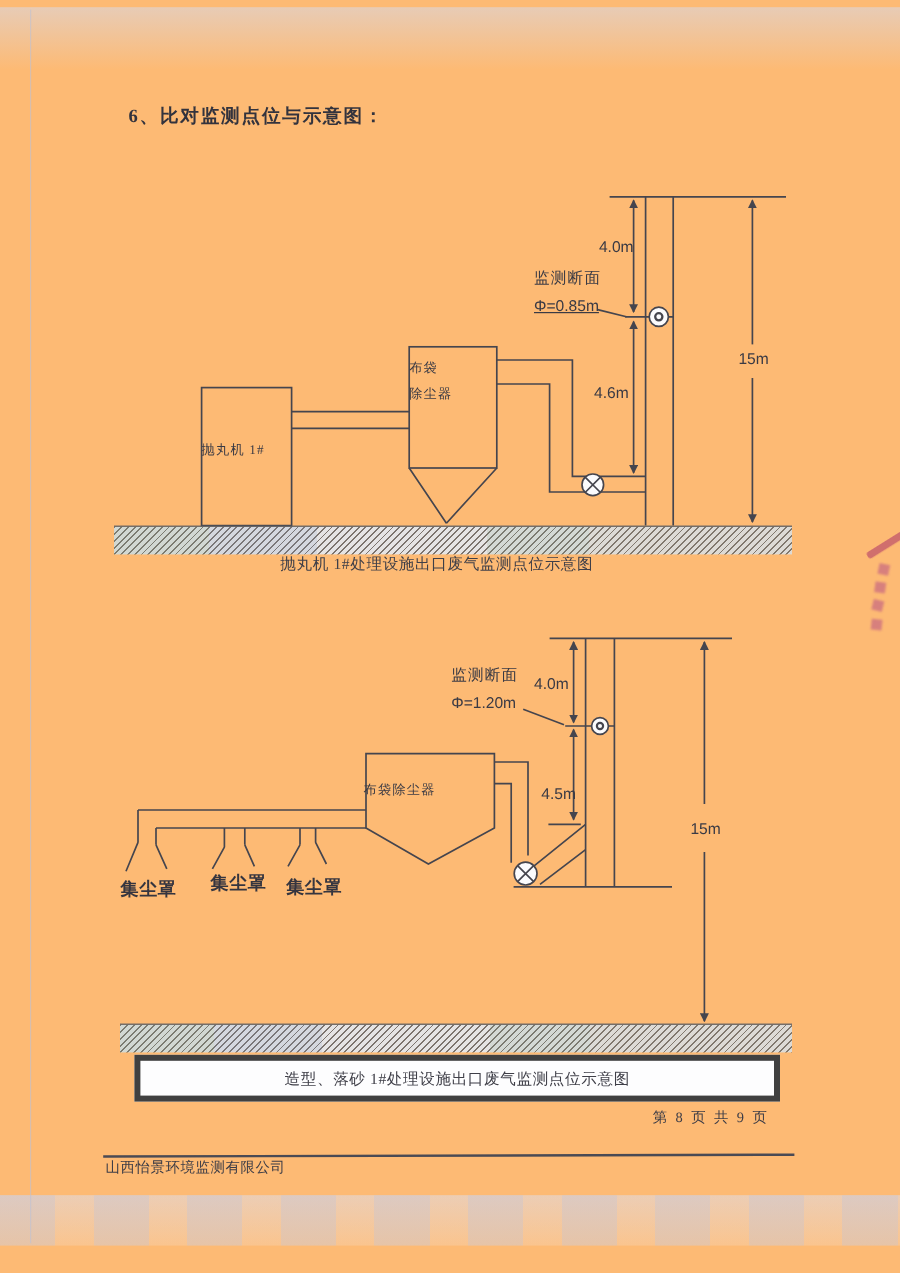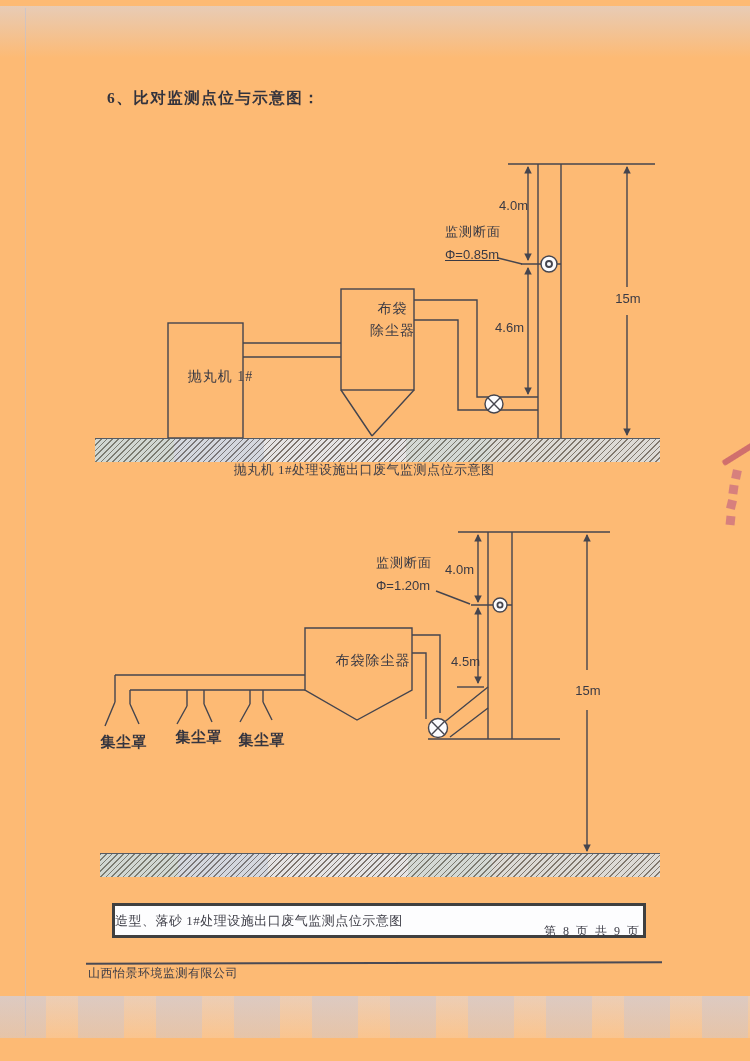--- a/index.html
+++ b/index.html
@@ -13,34 +13,34 @@
     background:linear-gradient(180deg, rgba(214,218,236,.55), rgba(248,248,252,0));}
   .scan-band-bottom{position:absolute;left:0;top:996px;width:750px;height:42px;
     background:
       repeating-linear-gradient(90deg, rgba(203,208,230,.45) 0 46px, rgba(238,238,248,.2) 46px 78px),
       linear-gradient(0deg, rgba(255,255,255,0), rgba(210,214,236,.4));}
   .scan-edge-left{position:absolute;left:25px;top:8px;width:1px;height:1028px;background:rgba(190,193,212,.6);}
   .lbl{position:absolute;line-height:1.18;white-space:nowrap;}
   .heading{font-size:15.5px;font-weight:bold;letter-spacing:1.5px;color:#33333d;}
   .dim{font-family:"Liberation Sans", sans-serif;font-size:13px;color:#3a3a44;}
   .cn{font-size:13px;letter-spacing:1px;color:#3a3a44;}
-  .boxlbl{font-size:14px;letter-spacing:1px;color:#3a3a44;text-align:center;white-space:nowrap;padding-left:15px;}
+  .boxlbl{font-size:11px;letter-spacing:1px;color:#3a3a44;white-space:nowrap;}
   .caption{font-size:13px;letter-spacing:.5px;color:#3f3f48;text-align:center;}
   .hood{font-size:15px;font-weight:700;letter-spacing:.5px;color:#35353f;text-align:right;}
   svg.lineart{position:absolute;left:0;top:0;}
   .ground{
     position:absolute;height:24px;border-top:1.6px solid #565b63;box-sizing:border-box;
     background:
       linear-gradient(90deg, rgba(120,160,130,.18) 0 14%, rgba(110,140,190,.14) 14% 30%, rgba(0,0,0,0) 30% 55%, rgba(120,160,130,.16) 55% 70%, rgba(160,150,110,.12) 70% 100%),
       repeating-linear-gradient(135deg, rgba(88,96,108,.78) 0 1.1px, rgba(228,230,234,.95) 1.1px 4px);
   }
   .caption-box{
     position:absolute;left:112px;top:879px;width:528px;height:29px;
-    border:3px solid #404040;background:#fdfdfe;
-    display:flex;align-items:center;margin-top:24px;
+    border:5px solid #404040;background:#fdfdfe;
+    display:flex;align-items:center;justify-content:center;
   }
   .footer-rule{position:absolute;left:86px;top:962px;width:576px;height:1.5px;background:#4a4a54;transform:rotate(-0.15deg);}
   .footer-text{font-size:12px;letter-spacing:.5px;color:#3c3c46;}
   .stamp{position:absolute;right:0;top:438px;width:48px;height:105px;overflow:hidden;opacity:.75;}
   .stamp .arc{position:absolute;left:18px;top:12px;width:40px;height:6px;background:#c2566b;transform:rotate(-32deg);border-radius:2px;filter:blur(.4px);}
   .stamp .m{position:absolute;width:9px;height:9px;background:#cb6d80;filter:blur(.7px);}
 </style>
 </head>
 <body>
 

